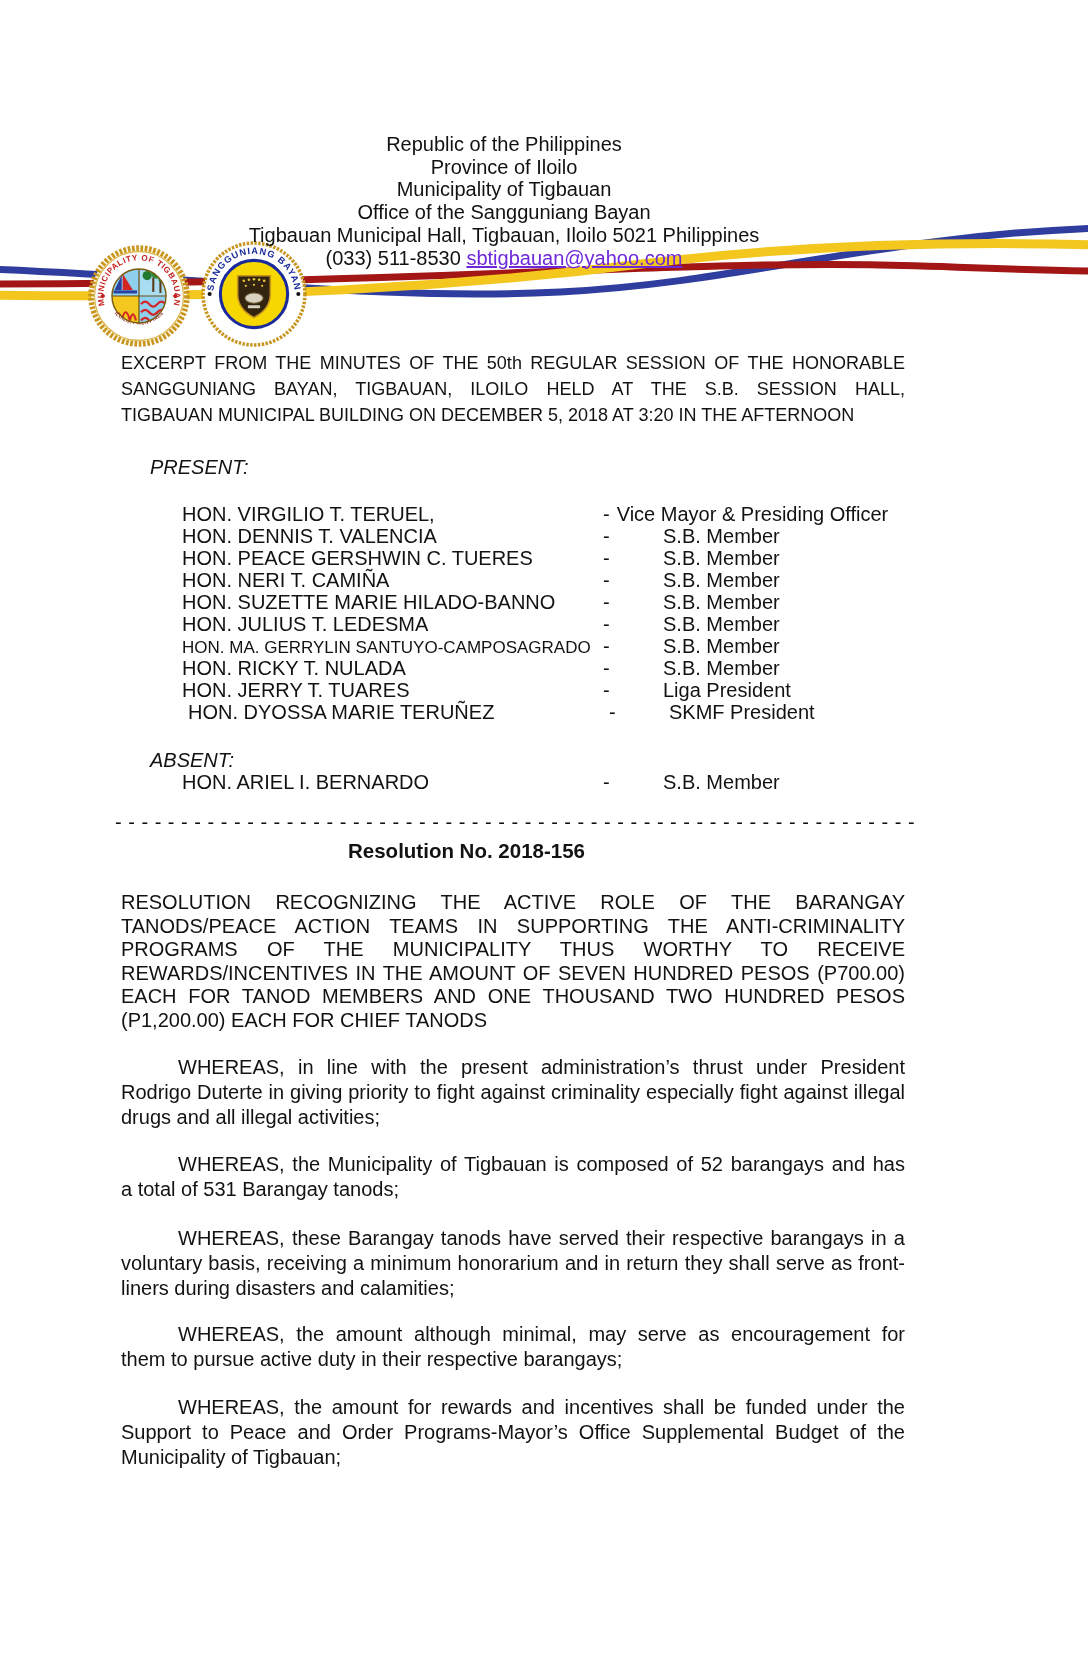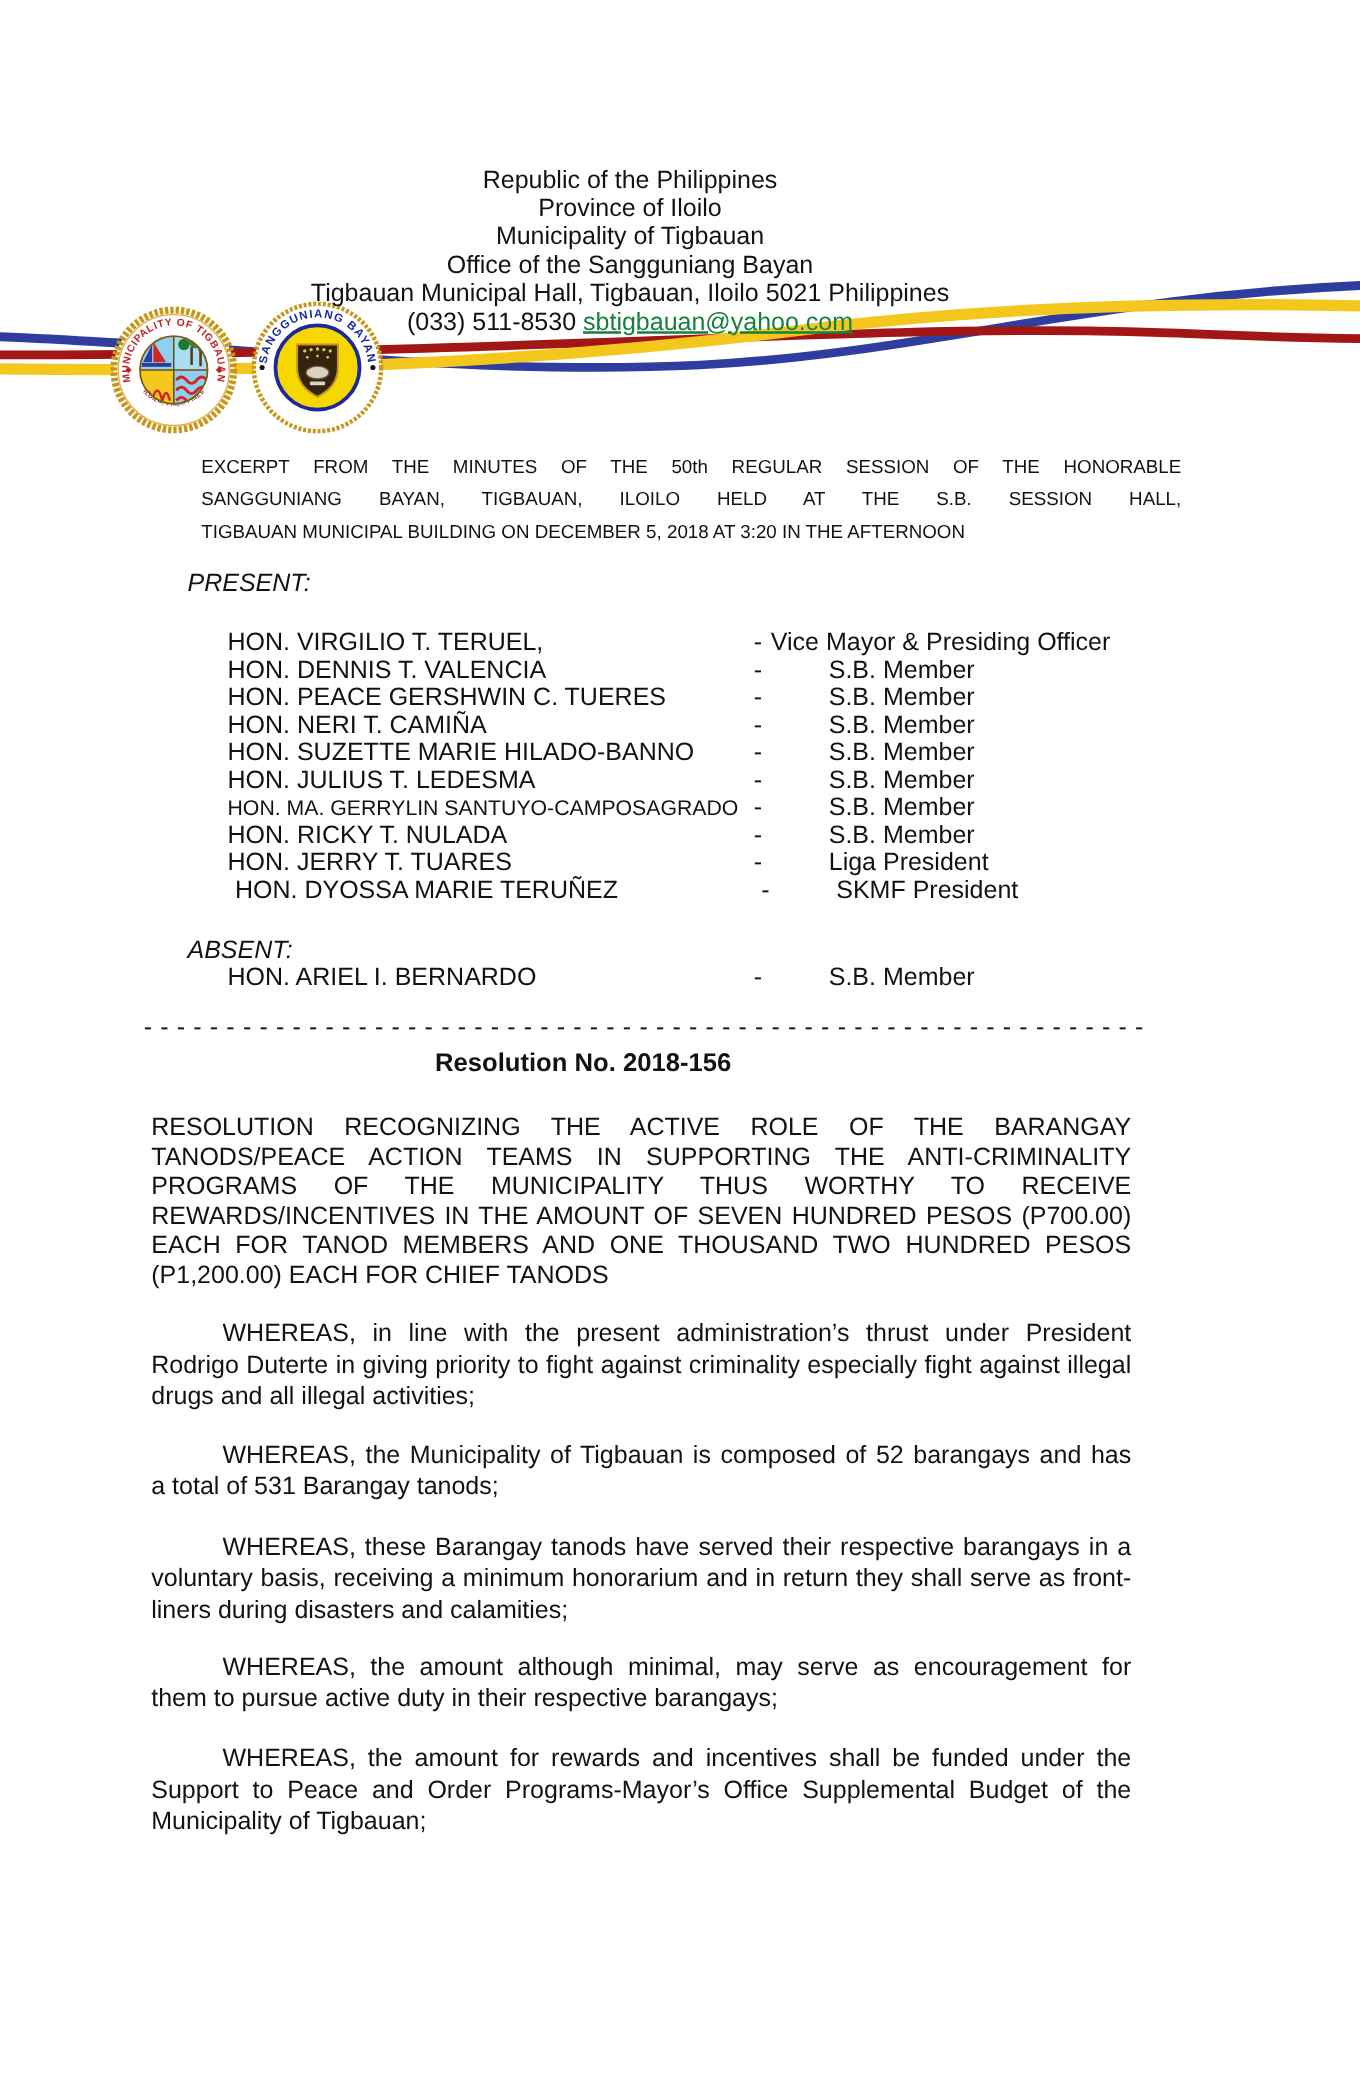--- a/index.html
+++ b/index.html
@@ -14,21 +14,21 @@
   .hdr .email-link{text-decoration:underline;}
   
   .ribbons{left:0;top:0;width:1088px;height:400px;z-index:1;}
   
   .seal{z-index:2;}
   
   .col{left:121px;width:784px;}
   .line{white-space:nowrap;}
   .jpara .line{white-space:normal;text-align:justify;}
   .jpara .line.jl{text-align-last:justify;}
-  .excerpt{top:361px;font-size:15px;line-height:26px;margin-left:40px;}
+  .excerpt{top:350px;font-size:18px;line-height:26px;}
   .res-title{top:891px;font-size:20px;line-height:23.5px;}
   .label-it{font-style:italic;font-size:20px;left:150px;}
   .present-label{top:456px;}
   .absent-label{top:749px;}
   
   .roster{left:182px;top:503px;width:820px;font-size:20px;}
   .roster-absent{left:182px;top:771px;width:820px;font-size:20px;}
   .mrow{display:flex;height:22px;line-height:22px;align-items:baseline;}
   .mrow .nm{display:inline-block;width:421px;flex:none;}
   .mrow .dsh{display:inline-block;width:60px;flex:none;}
@@ -122,21 +122,21 @@
     <ellipse cx="52" cy="56" rx="9" ry="5" fill="#d8d2c2" stroke="#6b5a30" stroke-width="1"></ellipse>
     <rect x="46" y="63" width="12" height="3" fill="#d8d2c2" rx="1"></rect>
   </svg>
 
   <div class="abs hdr">
     <div>Republic of the Philippines</div>
     <div>Province of Iloilo</div>
     <div>Municipality of Tigbauan</div>
     <div>Office of the Sangguniang Bayan</div>
     <div>Tigbauan Municipal Hall, Tigbauan, Iloilo 5021 Philippines</div>
-    <div><span>(033) 511-8530 </span><a class="email-link" style="color:#15803d" href="#">sbtigbauan@yahoo.com</a></div>
+    <div><span>(033) 511-8530 </span><a class="email-link" style="color:#6d28d9" href="#">sbtigbauan@yahoo.com</a></div>
   </div>
 
   <div class="abs col excerpt jpara">
     <div class="line jl">EXCERPT FROM THE MINUTES OF THE 50th REGULAR SESSION OF THE HONORABLE</div>
     <div class="line jl">SANGGUNIANG BAYAN, TIGBAUAN, ILOILO HELD AT THE S.B. SESSION HALL,</div>
     <div class="line">TIGBAUAN MUNICIPAL BUILDING ON DECEMBER 5, 2018 AT 3:20 IN THE AFTERNOON</div>
   </div>
 
   <div class="abs label-it present-label">PRESENT:</div>
 

